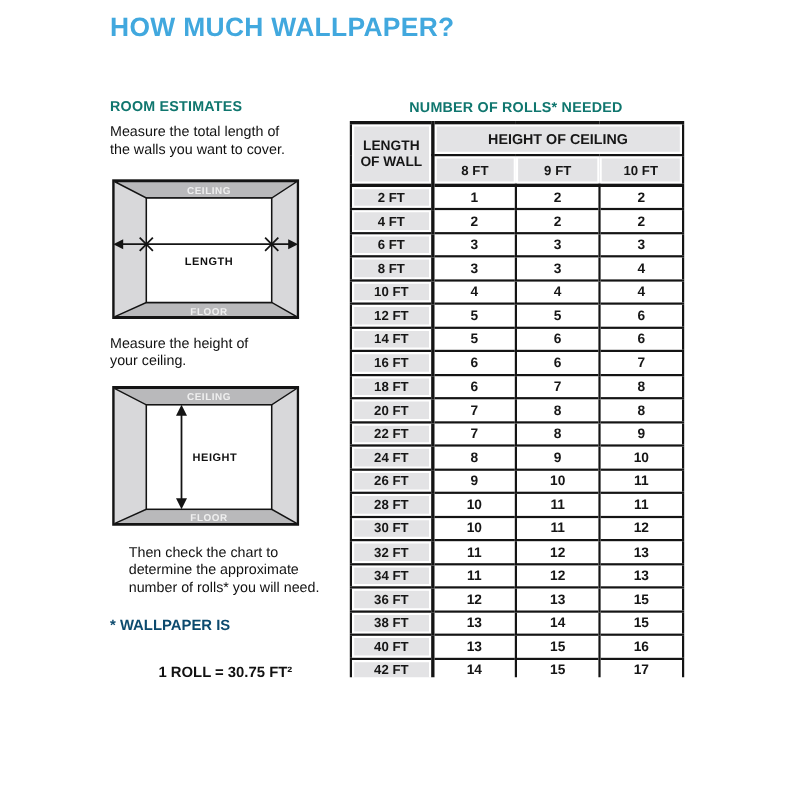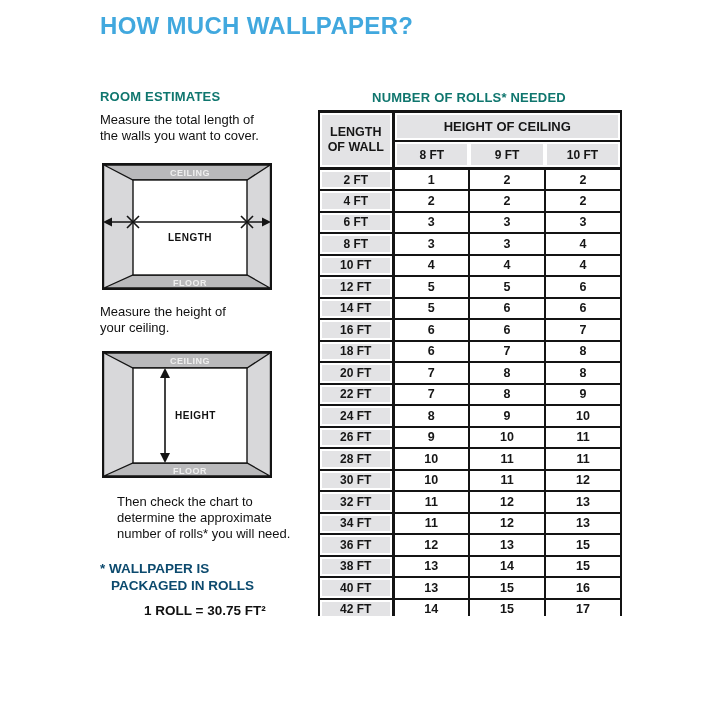--- a/index.html
+++ b/index.html
@@ -85,21 +85,20 @@
     </g>
     <text class="dim-label" x="73" y="68" text-anchor="start">HEIGHT</text>
   </svg>
 
   <div class="abs body-text step3">Then check the chart to
 determine the approximate
 number of rolls* you will need.</div>
 
   <div class="abs footnote">
     <div>* WALLPAPER IS</div>
-    <div class="l2">PACKAGED IN ROLLS</div>
   </div>
 
   <div class="abs rollinfo">1 ROLL = 30.75 FT²
 {20.5 IN X 18 FT}</div>
 
   <div class="abs section-head head-table">NUMBER OF ROLLS* NEEDED</div>
 
   <table class="rolls">
     <colgroup>
         <col style="width:74px">

